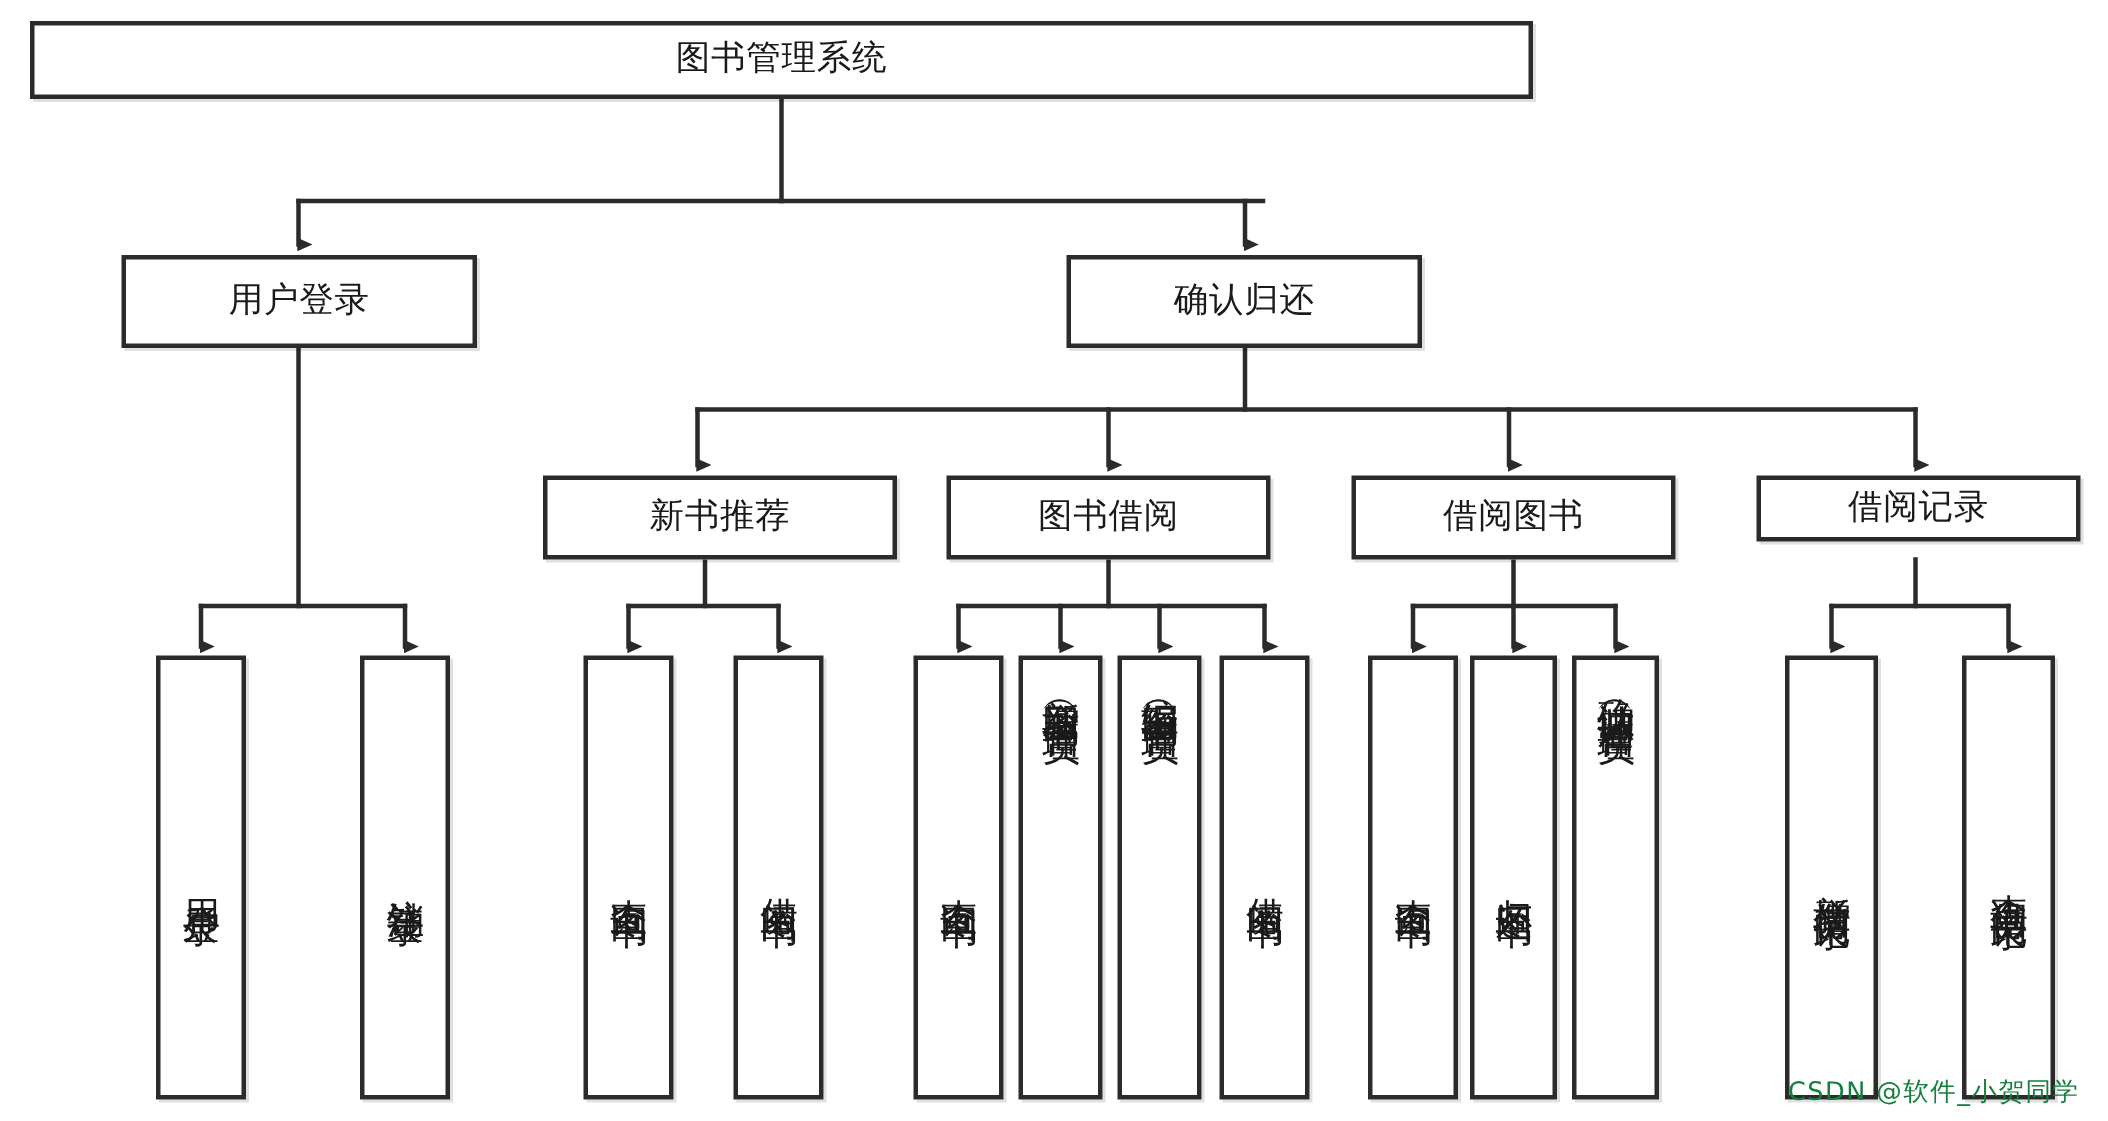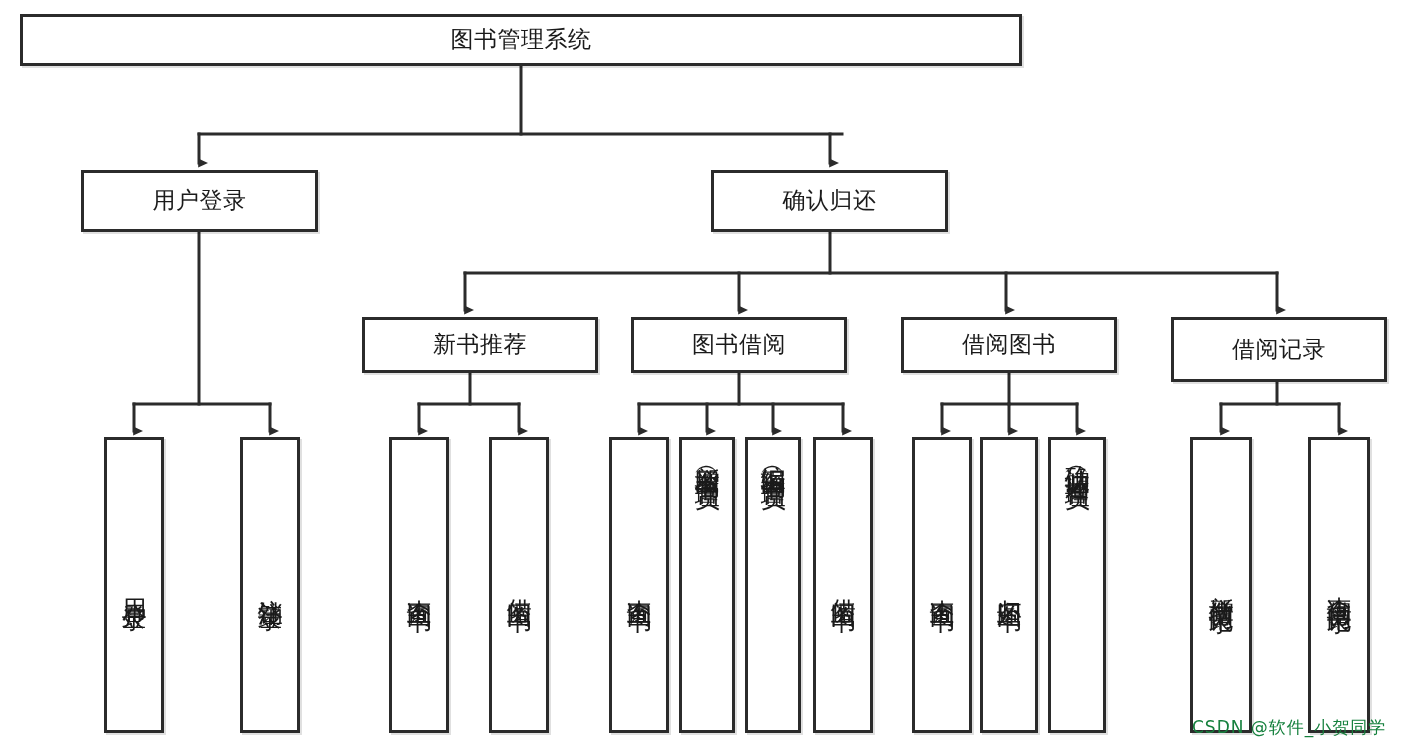--- a/index.html
+++ b/index.html
@@ -142,21 +142,21 @@
 
   <div class="node horizontal" style="left:362px; top:317px; width:236px; height:56px;">
     <span class="label">新书推荐</span>
   </div>
   <div class="node horizontal" style="left:631px; top:317px; width:216px; height:56px;">
     <span class="label">图书借阅</span>
   </div>
   <div class="node horizontal" style="left:901px; top:317px; width:216px; height:56px;">
     <span class="label">借阅图书</span>
   </div>
-  <div class="node horizontal" style="left:1171px; top:317px; width:216px; height:65px;">
+  <div class="node horizontal" style="left:1171px; top:317px; width:216px; height:44px;">
     <span class="label">借阅记录</span>
   </div>
 
   <div class="node vertical centered" style="left:104px; top:437px; width:60px; height:296px;">
     <span class="label">用户登录</span>
   </div>
   <div class="node vertical centered" style="left:240px; top:437px; width:60px; height:296px;">
     <span class="label">注销登录</span>
   </div>
 

